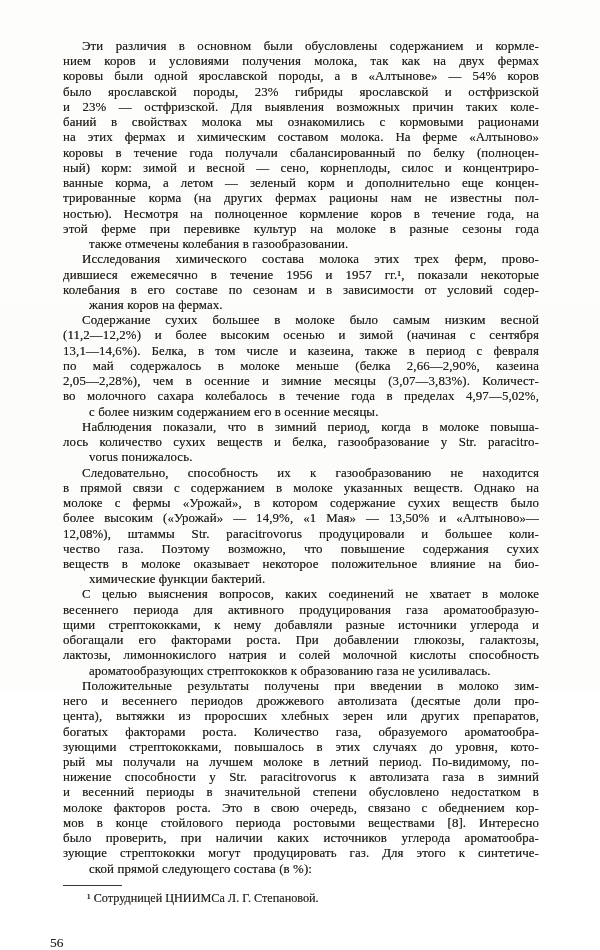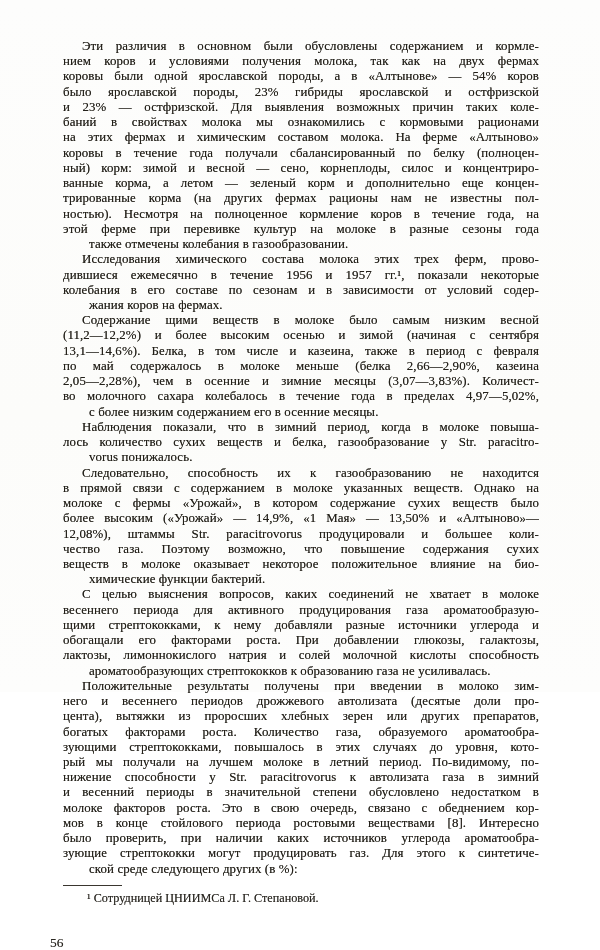--- a/index.html
+++ b/index.html
@@ -87,21 +87,21 @@
       <div class="line">ный) корм: зимой и весной — сено, корнеплоды, силос и концентриро-</div>
       <div class="line">ванные корма, а летом — зеленый корм и дополнительно еще концен-</div>
       <div class="line">трированные корма (на других фермах рационы нам не известны пол-</div>
       <div class="line">ностью). Несмотря на полноценное кормление коров в течение года, на</div>
       <div class="line">этой ферме при перевивке культур на молоке в разные сезоны года</div>
       <div class="line plast">также отмечены колебания в газообразовании.</div>
       <div class="line indent">Исследования химического состава молока этих трех ферм, прово-</div>
       <div class="line">дившиеся ежемесячно в течение 1956 и 1957 гг.¹, показали некоторые</div>
       <div class="line">колебания в его составе по сезонам и в зависимости от условий содер-</div>
       <div class="line plast">жания коров на фермах.</div>
-      <div class="line indent">Содержание щими веществ в молоке было самым низким весной</div>
+      <div class="line indent">Содержание сухих большее в молоке было самым низким весной</div>
       <div class="line">(11,2—12,2%) и более высоким осенью и зимой (начиная с сентября</div>
       <div class="line">13,1—14,6%). Белка, в том числе и казеина, также в период с февраля</div>
       <div class="line">по май содержалось в молоке меньше (белка 2,66—2,90%, казеина</div>
       <div class="line">2,05—2,28%), чем в осенние и зимние месяцы (3,07—3,83%). Количест-</div>
       <div class="line">во молочного сахара колебалось в течение года в пределах 4,97—5,02%,</div>
       <div class="line plast">с более низким содержанием его в осенние месяцы.</div>
       <div class="line indent">Наблюдения показали, что в зимний период, когда в молоке повыша-</div>
       <div class="line">лось количество сухих веществ и белка, газообразование у Str. paracitro-</div>
       <div class="line plast">vorus понижалось.</div>
       <div class="line indent">Следовательно, способность их к газообразованию не находится</div>
@@ -123,21 +123,21 @@
       <div class="line">цента), вытяжки из проросших хлебных зерен или других препаратов,</div>
       <div class="line">богатых факторами роста. Количество газа, образуемого ароматообра-</div>
       <div class="line">зующими стрептококками, повышалось в этих случаях до уровня, кото-</div>
       <div class="line">рый мы получали на лучшем молоке в летний период. По-видимому, по-</div>
       <div class="line">нижение способности у Str. paracitrovorus к автолизата газа в зимний</div>
       <div class="line">и весенний периоды в значительной степени обусловлено недостатком в</div>
       <div class="line">молоке факторов роста. Это в свою очередь, связано с обеднением кор-</div>
       <div class="line">мов в конце стойлового периода ростовыми веществами [8]. Интересно</div>
       <div class="line">было проверить, при наличии каких источников углерода ароматообра-</div>
       <div class="line">зующие стрептококки могут продуцировать газ. Для этого к синтетиче-</div>
-      <div class="line plast">ской среде следующего других (в %):</div>
+      <div class="line plast">ской прямой следующего состава (в %):</div>
     </div>
 
   <div class="footnote-rule"></div>
 
   <div class="footnote">¹ Сотрудницей ЦНИИМСа Л. Г. Степановой.</div>
 
   <div class="page-number">56</div>
 
   <div class="watermark">
     <div class="wm-smudge"></div>

